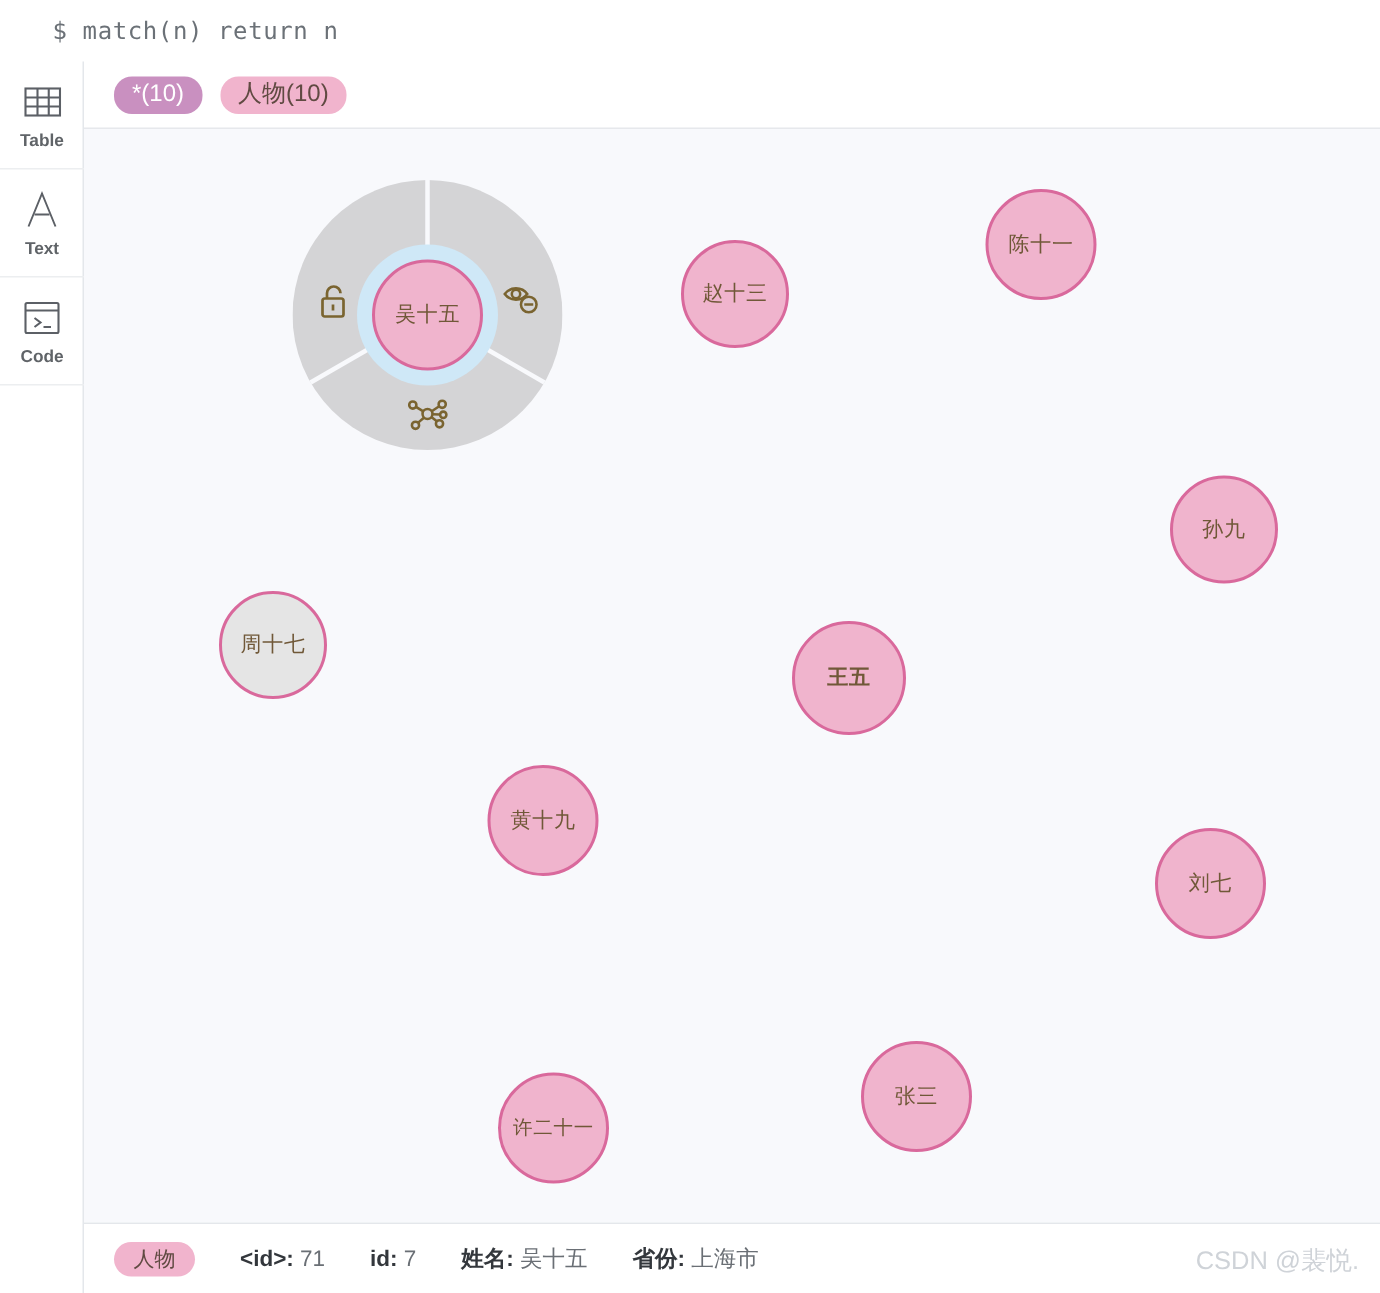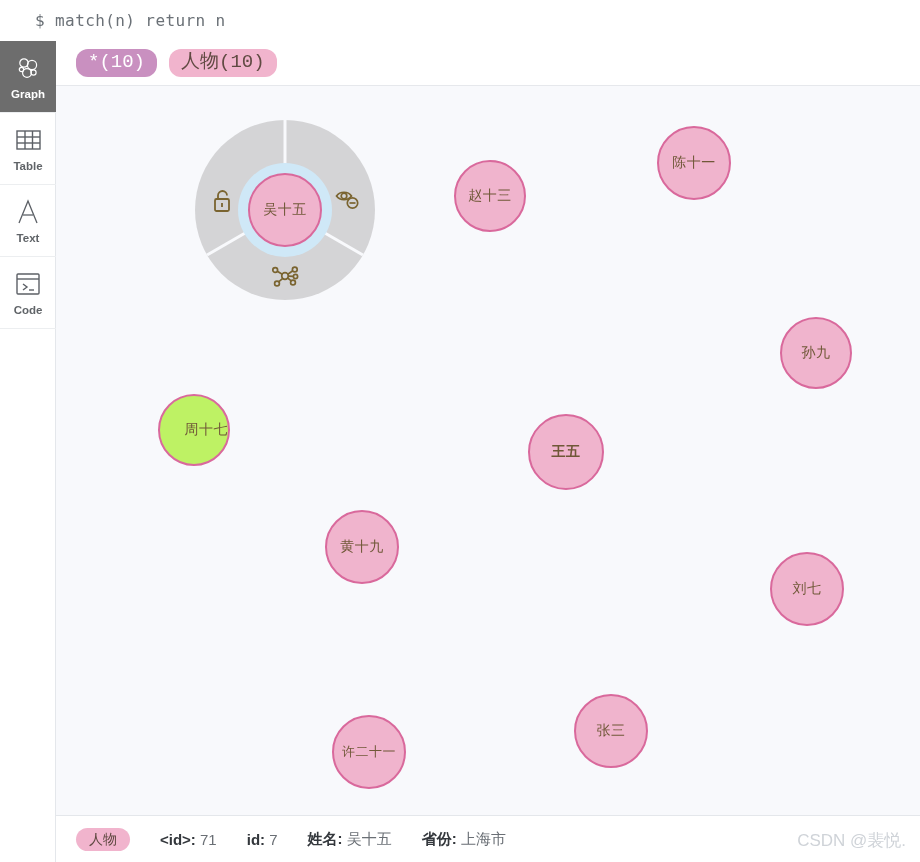--- a/index.html
+++ b/index.html
@@ -48,21 +48,21 @@
 
   
   .legend-bar {
     position: absolute; left: 56px; top: 41px; width: 864px; height: 45px;
     background: #ffffff;
     border-bottom: 1px solid #e6e8ec;
     display: flex; align-items: center; padding-left: 20px; gap: 12px;
   }
   .chip {
     border-radius: 12px; padding: 4px 12px 5px;
-    font-size: 19px; line-height: 1; white-space: nowrap; cursor: pointer; font-family: Liberation Mono, monospace;
+    font-size: 16px; line-height: 1; white-space: nowrap; cursor: pointer;
   }
   .chip-all { background: #c990c0; color: #ffffff; }
   .chip-label { background: #f1b4cd; color: #604a42; }
 
   
   .canvas {
     position: absolute; left: 56px; top: 86px; width: 864px; height: 729px;
     background: #f8f9fc;
     overflow: hidden;
   }
@@ -115,32 +115,20 @@
 <body>
 
 <div id="app">
 
   <div class="query-bar">
     <div class="query-text">$ match(n) return n</div>
   </div>
 
   <div class="sidebar">
 
-    <div class="side-item active">
-      <span class="side-ico">
-        <svg width="24" height="24" viewBox="0 0 24 24" fill="none" stroke="#ffffff" stroke-width="1.2">
-          <circle cx="8" cy="7" r="4.2"></circle>
-            <circle cx="16" cy="9" r="4.6"></circle>
-          <circle cx="11" cy="17" r="4.4"></circle>
-            <circle cx="17.5" cy="16.5" r="2.6"></circle>
-          <circle cx="5.5" cy="13.5" r="2.2"></circle>
-        </svg>
-      </span>
-      <span class="side-label">Graph</span>
-    </div>
 
     <div class="side-item">
       <span class="side-ico">
         <svg width="25" height="20" viewBox="0 0 25 20" fill="none" stroke="#5c6066" stroke-width="1.4">
           <rect x="1" y="1" width="23" height="18"></rect>
           <line x1="1" y1="7" x2="24" y2="7"></line>
             <line x1="1" y1="13" x2="24" y2="13"></line>
           <line x1="9" y1="1" x2="9" y2="19"></line>
             <line x1="16.5" y1="1" x2="16.5" y2="19"></line>
         </svg>
@@ -225,21 +213,21 @@
         </div>
         <div class="node" style="left: 398px; top: 74px; height: 72px; width: 72px; background: rgb(240, 180, 205); border-color: rgb(217, 105, 156);">
           <span>赵十三</span>
         </div>
         <div class="node" style="left: 601px; top: 40px; height: 74px; width: 74px; background: rgb(240, 180, 205); border-color: rgb(217, 105, 156);">
           <span>陈十一</span>
         </div>
         <div class="node" style="left: 724px; top: 231px; height: 72px; width: 72px; background: rgb(240, 180, 205); border-color: rgb(217, 105, 156);">
           <span>孙九</span>
         </div>
-        <div class="node" style="left: 102px; top: 308px; height: 72px; width: 72px; background: #bef264; border-color: rgb(217, 105, 156); justify-content: flex-end;">
+        <div class="node" style="left: 90px; top: 308px; height: 72px; width: 72px; background: #e5e5e5; border-color: rgb(217, 105, 156);">
           <span>周十七</span>
         </div>
         <div class="node" style="left: 472px; top: 328px; height: 76px; width: 76px; background: rgb(240, 180, 205); border-color: rgb(217, 105, 156); font-weight: bold;">
           <span>王五</span>
         </div>
         <div class="node" style="left: 269px; top: 424px; height: 74px; width: 74px; background: rgb(240, 180, 205); border-color: rgb(217, 105, 156);">
           <span>黄十九</span>
         </div>
         <div class="node" style="left: 714px; top: 466px; height: 74px; width: 74px; background: rgb(240, 180, 205); border-color: rgb(217, 105, 156);">
           <span>刘七</span>

